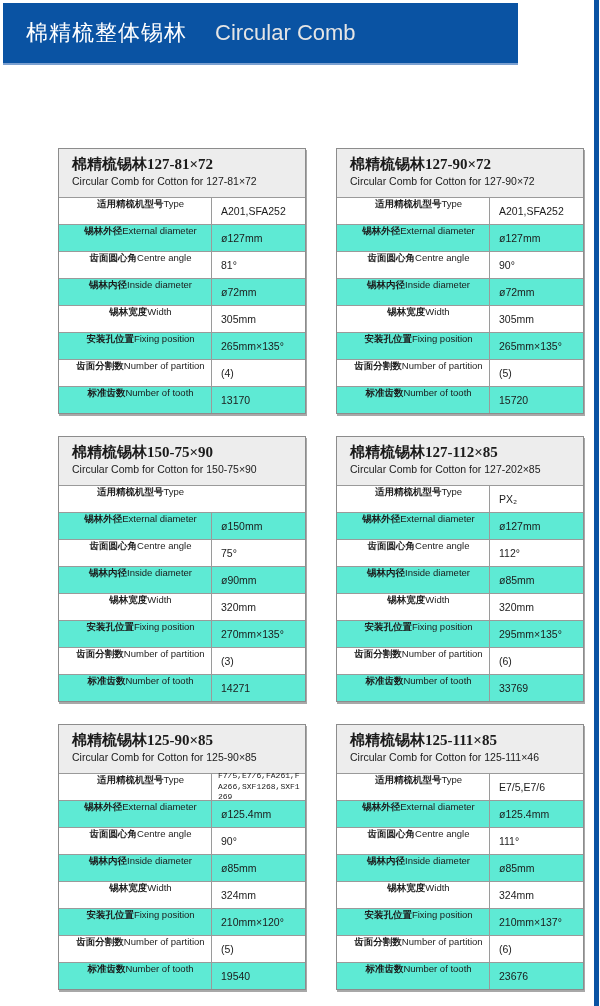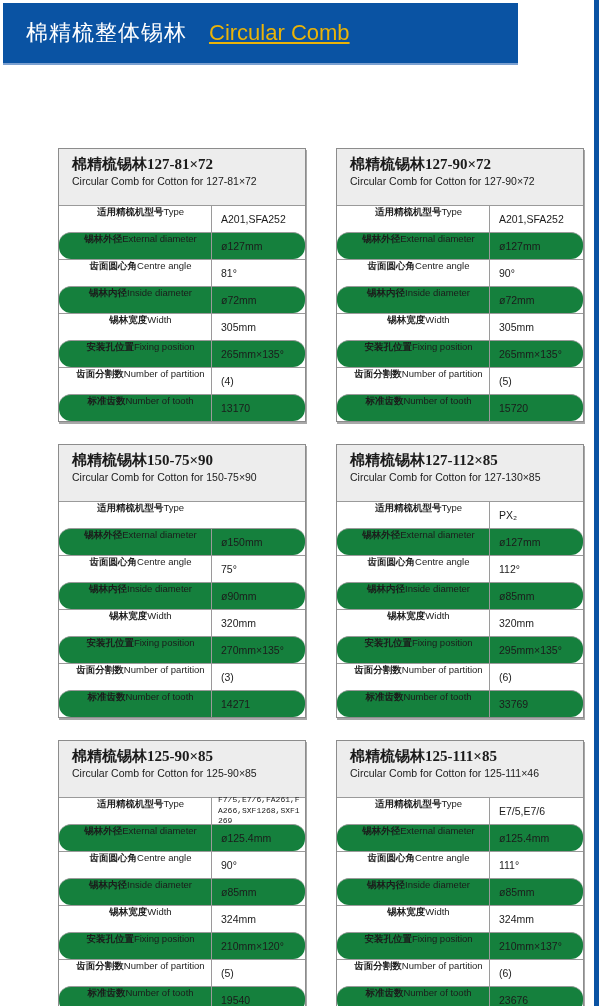--- a/index.html
+++ b/index.html
@@ -7,46 +7,46 @@
     width:600px;height:1006px;position:relative;background:#ffffff;
     font-family:"Liberation Sans",sans-serif;color:#1b1b1b;overflow:hidden;
   }
   
   .header-band{
     position:absolute;left:3px;top:3px;width:515px;height:62px;
     background:#0a53a3;border-bottom:2px solid #7ba0d0;box-sizing:border-box;
     display:flex;align-items:center;padding-left:23px;
   }
   .header-band .zh{font-size:22px;color:#ffffff;letter-spacing:1px;}
-  .header-band .en{font-size:22px;color:#eab308;margin-left:22px;text-decoration:underline;}
+  .header-band .en{font-size:22px;color:#e5e5e5;margin-left:28px;}
   
   .right-stripe{
     position:absolute;top:0;right:1px;width:5px;height:1006px;background:#0a53a3;
   }
   
   .tables-grid{
     position:absolute;left:58px;top:148px;
     display:grid;grid-template-columns:248px 248px;column-gap:30px;row-gap:22px;
   }
   .spec-table{
     width:248px;border:1px solid #8c8c8c;background:#ffffff;
     box-shadow:1px 2px 0 #a8a8a8;box-sizing:border-box;
   }
   .t-head{
-    background:#ededed;height:56px;box-sizing:border-box;padding:6px 12px 0 13px;
+    background:#ededed;height:48px;box-sizing:border-box;padding:6px 12px 0 13px;
   }
   .t-zh{
     font-family:"Liberation Serif",serif;font-size:15px;font-weight:bold;
     line-height:1.25;white-space:nowrap;
   }
   .t-en{font-size:10.5px;line-height:1.25;margin-top:1px;}
   .row{
     display:flex;height:27px;box-sizing:border-box;border-top:1px solid #9a9a9a;
   }
-  .row.even{background:#15803d;border-radius:12px;}
+  .row.even{background:#5eead4;}
   .lab{
     width:152px;box-sizing:border-box;padding-left:11px;
     display:flex;flex-direction:row;justify-content:center;
   }
   .lab-zh{font-size:9.5px;font-weight:bold;line-height:1.2;}
   .lab-en{font-size:9.5px;line-height:1.2;}
   .val{
     flex:1;border-left:1px solid #9a9a9a;box-sizing:border-box;
     display:flex;flex-direction:column;justify-content:center;
     padding-left:9px;font-size:10.5px;
@@ -275,21 +275,21 @@
       <span class="lab-en">Number of tooth</span>
     </div>
     <div class="val">14271</div>
   </div>
 </div>
   </div>
 
   <div class="spec-table">
     <div class="t-head">
       <div class="t-zh">棉精梳锡林127-112×85</div>
-      <div class="t-en">Circular Comb for Cotton for 127-130×85</div>
+      <div class="t-en">Circular Comb for Cotton for 127-202×85</div>
     </div>
     <div class="rows">
   <div class="row odd">
     <div class="lab">
       <span class="lab-zh">适用精梳机型号</span>
       <span class="lab-en">Type</span>
     </div>
     <div class="val">PX₂</div>
   </div>
 

